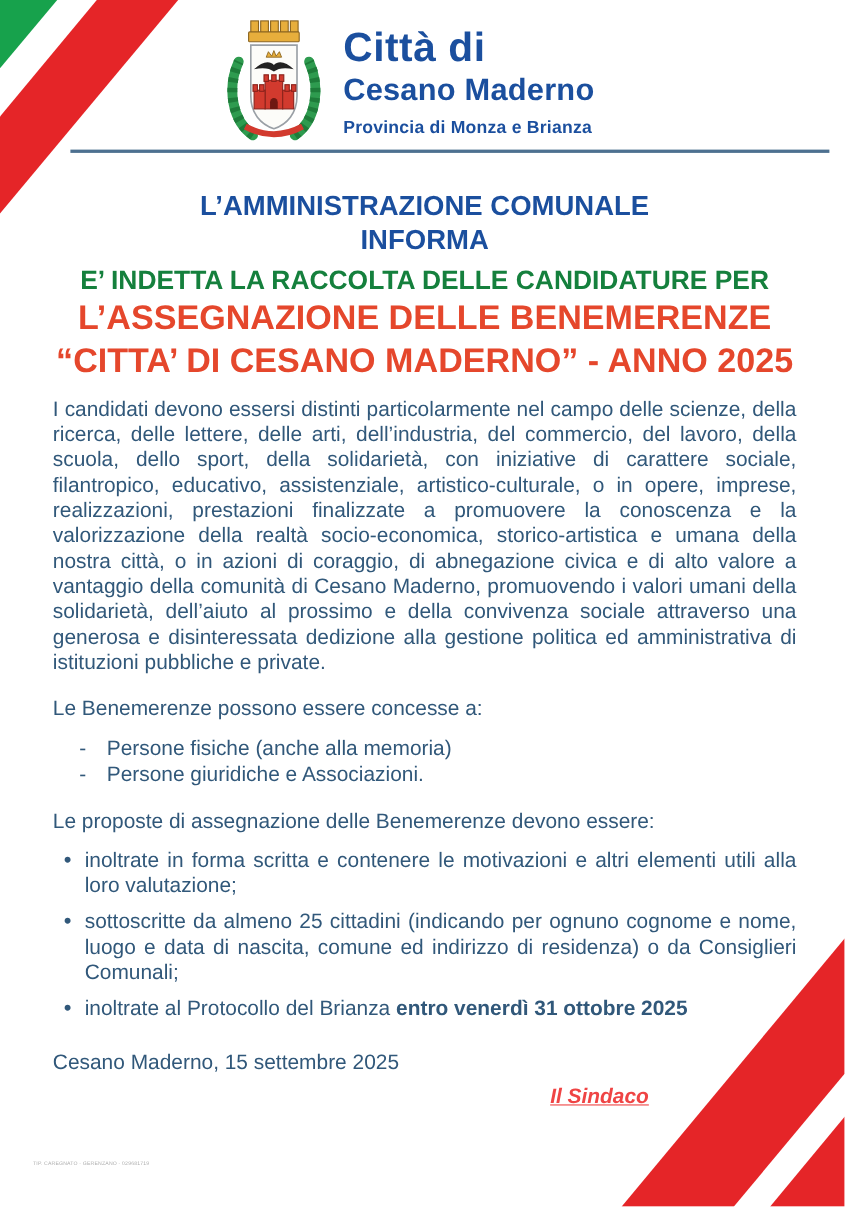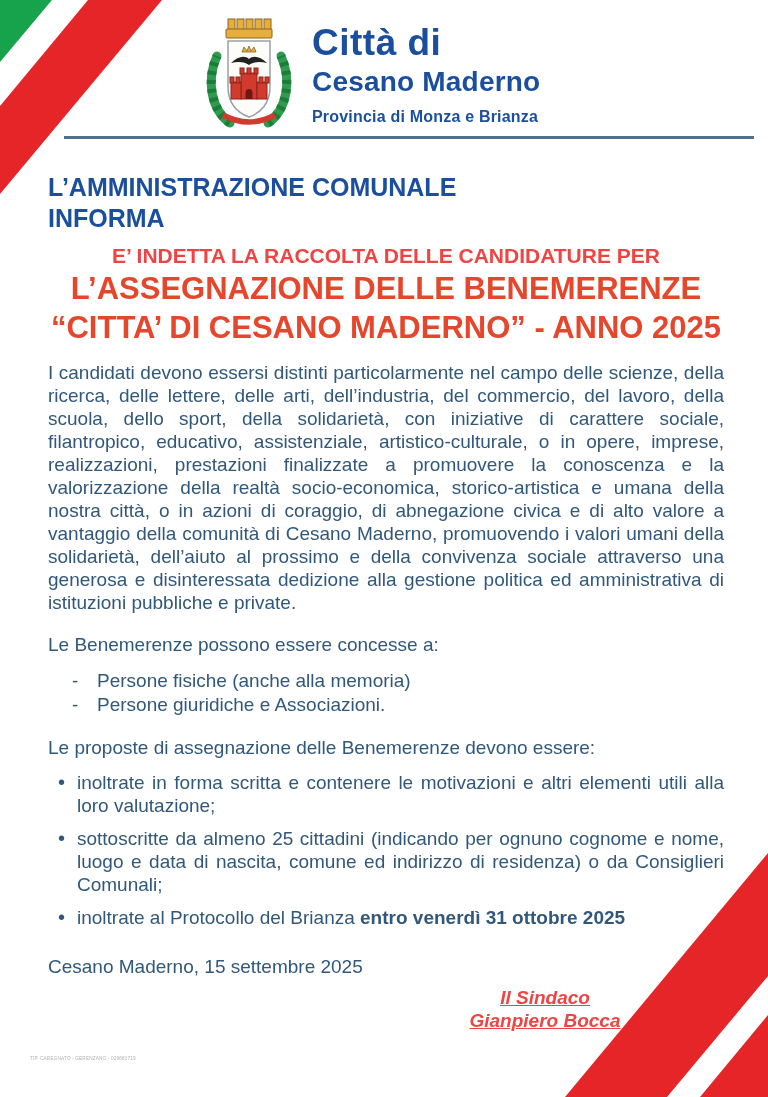--- a/index.html
+++ b/index.html
@@ -13,22 +13,22 @@
   .masthead { position:absolute; top:16px; left:196px; z-index:2; display:flex; align-items:flex-start; }
   .crest { width:106px; height:122px; flex:none; }
   .mast-text { margin-left:10px; padding-top:8px; color:#1b4f9e; }
   .city1 { font-size:37px; font-weight:bold; line-height:38px; letter-spacing:.5px; }
   .city2 { font-size:28px; font-weight:bold; line-height:39px; letter-spacing:.2px; }
   .province { font-size:16px; font-weight:bold; margin-top:7px; letter-spacing:.2px; }
 
   .rule { position:absolute; top:136px; left:64px; width:690px; height:3px; background:#4d7090; z-index:2; }
 
   .main { position:absolute; top:172px; left:48px; width:676px; z-index:2; color:#31587a; font-size:19px; }
-  .h-blue  { text-align:left; color:#1b4f9e; font-weight:bold; font-size:25px; line-height:31px; }
-  .h-red-sub   { text-align:center; color:#ef4444; font-weight:bold; font-size:21px; line-height:25px; margin-top:9px; }
+  .h-blue  { text-align:center; color:#1b4f9e; font-weight:bold; font-size:25px; line-height:31px; }
+  .h-red-sub   { text-align:center; color:#15803d; font-weight:bold; font-size:24px; line-height:25px; margin-top:9px; }
   .h-red-title { text-align:center; color:#e5472c; font-weight:bold; font-size:31px; line-height:37px; margin-top:2px; }
   .intro { margin-top:15px; text-align:justify; line-height:23px; }
   .lead  { margin-top:19px; line-height:23px; }
   .dash-list { margin-top:13px; }
   .dash-item { display:flex; line-height:24px; padding-left:24px; }
   .dash-marker { width:25px; flex:none; }
   .bullet-list { margin-top:12px; }
   .bullet-item { display:flex; line-height:23px; margin-bottom:10px; }
   .bullet-marker { width:19px; flex:none; padding-left:10px; font-size:20px; }
   .btext { flex:1; text-align:justify; }
@@ -134,18 +134,17 @@
         <span class="bullet-marker">•</span>
         <span class="btext nojust"><span>inoltrate al Protocollo del Brianza </span><b>entro venerdì 31 ottobre 2025</b></span>
       </div>
     </div>
 
     <div class="dateline">Cesano Maderno, 15 settembre 2025</div>
   </div>
 
   <div class="signature">
     <div>Il Sindaco</div>
-    <div>Gianpiero Bocca</div>
   </div>
 
   <div class="printer">TIP. CAREGNATO - GERENZANO - 029681719</div>
 
 </div>
 
 </body></html>

